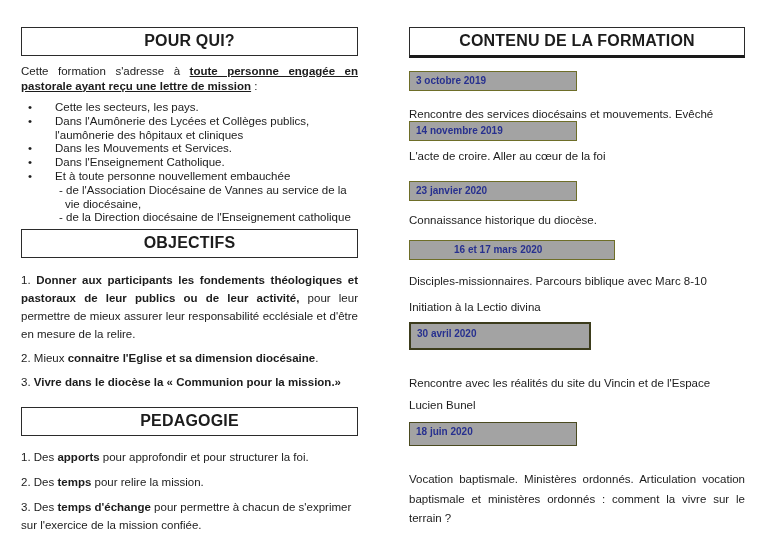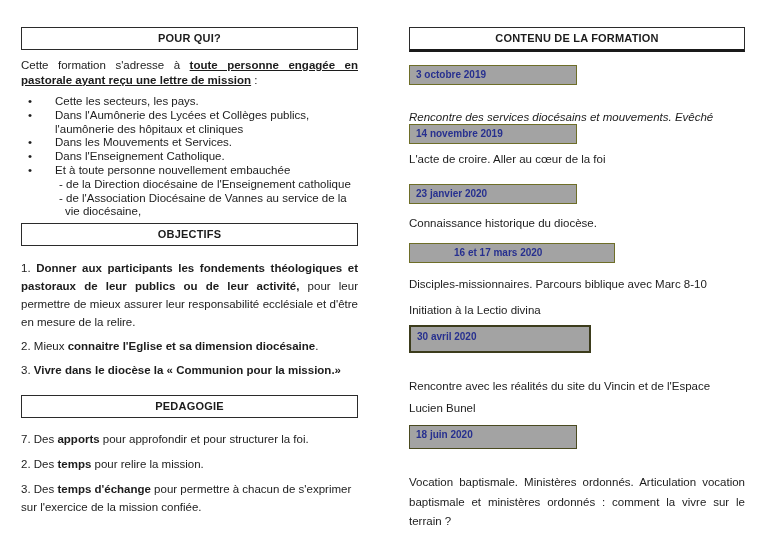--- a/index.html
+++ b/index.html
@@ -25,21 +25,21 @@
   .col-right {
     position: absolute;
     left: 409px;
     top: 27px;
     width: 336px;
   }
   .box-header {
     border: 1px solid #2b2b2b;
     text-align: center;
     font-weight: bold;
-    font-size: 11px;
+    font-size: 16px;
     letter-spacing: 0.2px;
     padding: 4px 0 5px 0;
     background: #ffffff;
   }
   .box-header.thick-bottom {
     border-bottom: 3px solid #1a1a1a;
   }
   .intro {
     margin-top: 8px;
     font-size: 11.5px;
@@ -99,21 +99,21 @@
     padding: 3px 6px 4px 6px;
     width: 154px;
   }
   .desc {
     font-size: 11.5px;
     line-height: 14px;
     white-space: pre-line;
   }
   
   .session:nth-child(1) .chip { margin-top: 13px; }
-  .session:nth-child(1) .desc { margin-top: 25px; font-style: italic; }
+  .session:nth-child(1) .desc { margin-top: 16px; }
   .session:nth-child(2) .chip { margin-top: 0; }
   .session:nth-child(2) .desc { margin-top: 8px; }
   .session:nth-child(3) .chip { margin-top: 18px; }
   .session:nth-child(3) .desc { margin-top: 12px; }
   .session:nth-child(4) .chip { margin-top: 13px; padding-left: 44px; }
   .session:nth-child(4) .desc { margin-top: 8px; line-height: 26px; }
   .session:nth-child(5) .chip {
     margin-top: 2px;
     width: 166px;
     padding: 4px 6px 9px 6px;
@@ -148,35 +148,35 @@
         <span>Dans les Mouvements et Services.</span>
       </div>
       <div class="bullet-item">
         <span class="marker">•</span>
         <span>Dans l'Enseignement Catholique.</span>
       </div>
       <div class="bullet-item">
         <span class="marker">•</span>
         <span>Et à toute personne nouvellement embauchée</span>
       </div>
+      <div class="sub-item">- de l'Association Diocésaine de Vannes au service de la vie diocésaine,</div>
       <div class="sub-item">- de la Direction diocésaine de l'Enseignement catholique</div>
-      <div class="sub-item">- de l'Association Diocésaine de Vannes au service de la vie diocésaine,</div>
     </div>
 
     <div class="box-header obj-box">OBJECTIFS</div>
 
     <div class="obj-item first"><span>1.</span> <span class="b">Donner aux participants les fondements théologiques et pastoraux de leur publics ou de leur activité,</span><span> pour leur permettre de mieux assurer leur responsabilité ecclésiale et d'être en mesure de la relire.</span></div>
 
     <div class="obj-item"><span>2.</span> <span>Mieux </span><span class="b">connaitre l'Eglise et sa dimension diocésaine</span><span>.</span></div>
 
     <div class="obj-item"><span>3.</span> <span class="b">Vivre dans le diocèse la « Communion pour la mission.»</span></div>
 
     <div class="box-header ped-box">PEDAGOGIE</div>
 
-    <div class="ped-item first"><span>7. Des </span><span class="b">apports</span><span> pour approfondir et pour structurer la foi.</span></div>
+    <div class="ped-item first"><span>1. Des </span><span class="b">apports</span><span> pour approfondir et pour structurer la foi.</span></div>
 
     <div class="ped-item"><span>2. Des </span><span class="b">temps</span><span> pour relire la mission.</span></div>
 
     <div class="ped-item"><span>3. Des </span><span class="b">temps d'échange</span><span> pour permettre à chacun de s'exprimer sur l'exercice de la mission confiée.</span></div>
 
   </div>
 
   <div class="col-right">
 
     <div class="box-header thick-bottom">CONTENU DE LA FORMATION</div>

